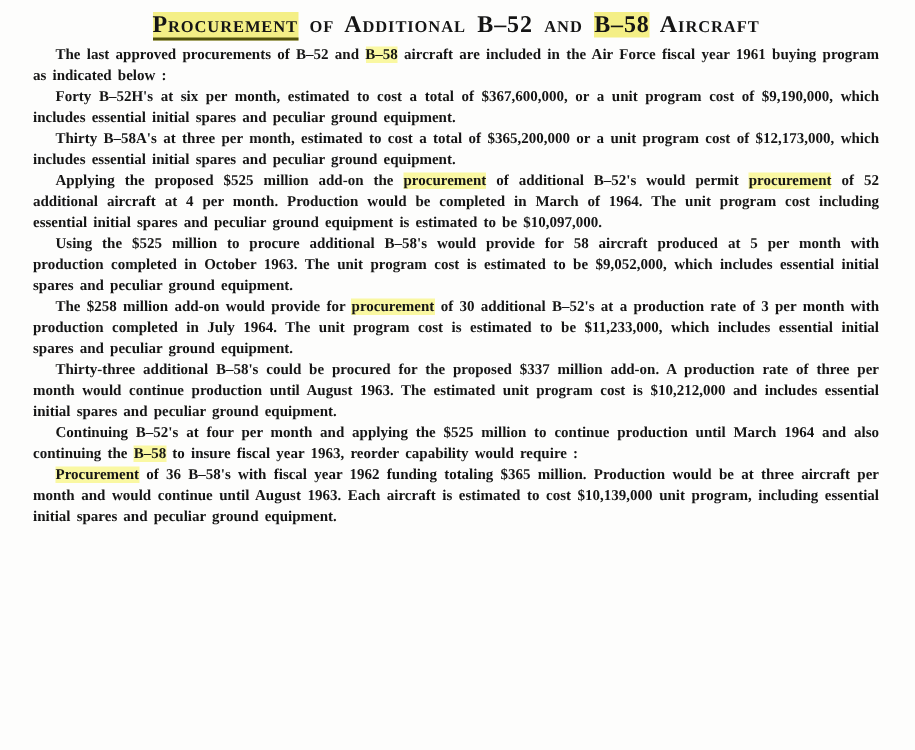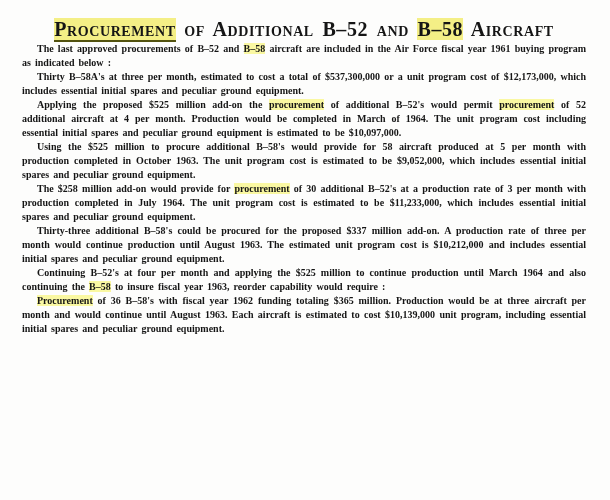--- a/index.html
+++ b/index.html
@@ -13,22 +13,22 @@
     height: 500px;
     box-sizing: border-box;
     background: var(--page-bg, #fdfdfc);
     color: var(--text-color, #151515);
     font-family: "Liberation Serif", serif;
     font-weight: bold;
     padding: 5px 24px 0 22px;
     overflow: hidden;
   }
   .doc-title {
-    margin: 16px 0 5px 0;
-    font-size: 20px;
+    margin: 4px 0 5px 0;
+    font-size: 16px;
     line-height: 16px;
     text-align: center;
     font-variant: small-caps;
     letter-spacing: 0.6px;
     word-spacing: 3px;
     font-weight: bold;
     white-space: nowrap;
   }
   .doc-body p {
     margin: 0;
@@ -48,21 +48,22 @@
     border-bottom: 2px solid var(--hl-underline, #52520e);
   }
 </style>
 </head>
 <body>
 
 <div class="page">
   <h1 class="doc-title"><span class="hl hl-current">Procurement</span><span> of Additional B–52 and </span><span class="hl">B–58</span><span> Aircraft</span></h1>
   <div class="doc-body">
       <p><span>The last approved procurements of B–52 and </span><span class="hl">B–58</span><span> aircraft are included in the Air Force fiscal year 1961 buying program as indicated below :</span></p>
-      <p><span>Thirty B–58A's at three per month, estimated to cost a total of $537,300,000 or a unit program cost of $12,173,000, which includes essential initial spares and peculiar ground equipment.</span></p>
+      <p><span>Forty B–52H's at six per month, estimated to cost a total of $367,600,000, or a unit program cost of $9,190,000, which includes essential initial spares and peculiar ground equipment.</span></p>
+      <p><span>Thirty B–58A's at three per month, estimated to cost a total of $365,200,000 or a unit program cost of $12,173,000, which includes essential initial spares and peculiar ground equipment.</span></p>
       <p><span>Applying the proposed $525 million add-on the </span><span class="hl">procurement</span><span> of additional B–52's would permit </span><span class="hl">procurement</span><span> of 52 additional aircraft at 4 per month. Production would be completed in March of 1964. The unit program cost including essential initial spares and peculiar ground equipment is estimated to be $10,097,000.</span></p>
       <p><span>Using the $525 million to procure additional B–58's would provide for 58 aircraft produced at 5 per month with production completed in October 1963. The unit program cost is estimated to be $9,052,000, which includes essential initial spares and peculiar ground equipment.</span></p>
       <p><span>The $258 million add-on would provide for </span><span class="hl">procurement</span><span> of 30 additional B–52's at a production rate of 3 per month with production completed in July 1964. The unit program cost is estimated to be $11,233,000, which includes essential initial spares and peculiar ground equipment.</span></p>
       <p><span>Thirty-three additional B–58's could be procured for the proposed $337 million add-on. A production rate of three per month would continue production until August 1963. The estimated unit program cost is $10,212,000 and includes essential initial spares and peculiar ground equipment.</span></p>
       <p><span>Continuing B–52's at four per month and applying the $525 million to continue production until March 1964 and also continuing the </span><span class="hl">B–58</span><span> to insure fiscal year 1963, reorder capability would require :</span></p>
       <p><span class="hl">Procurement</span><span> of 36 B–58's with fiscal year 1962 funding totaling $365 million. Production would be at three aircraft per month and would continue until August 1963. Each aircraft is estimated to cost $10,139,000 unit program, including essential initial spares and peculiar ground equipment.</span></p>
     </div>
 </div>
 
 </body></html>

